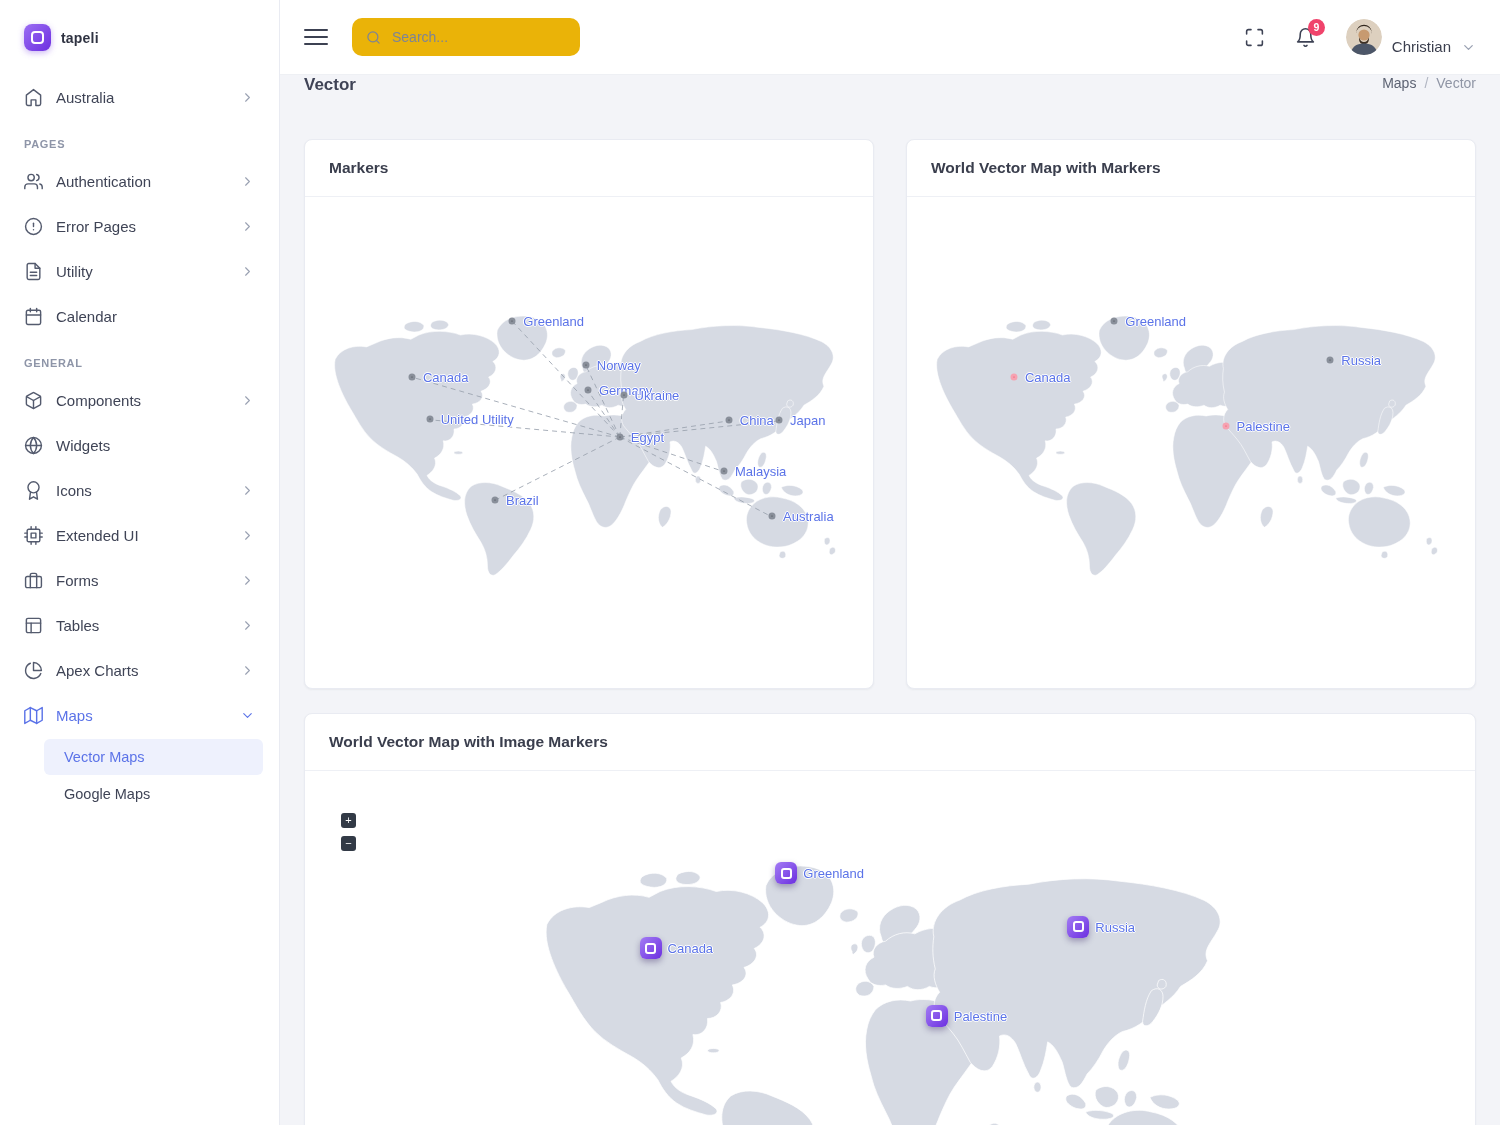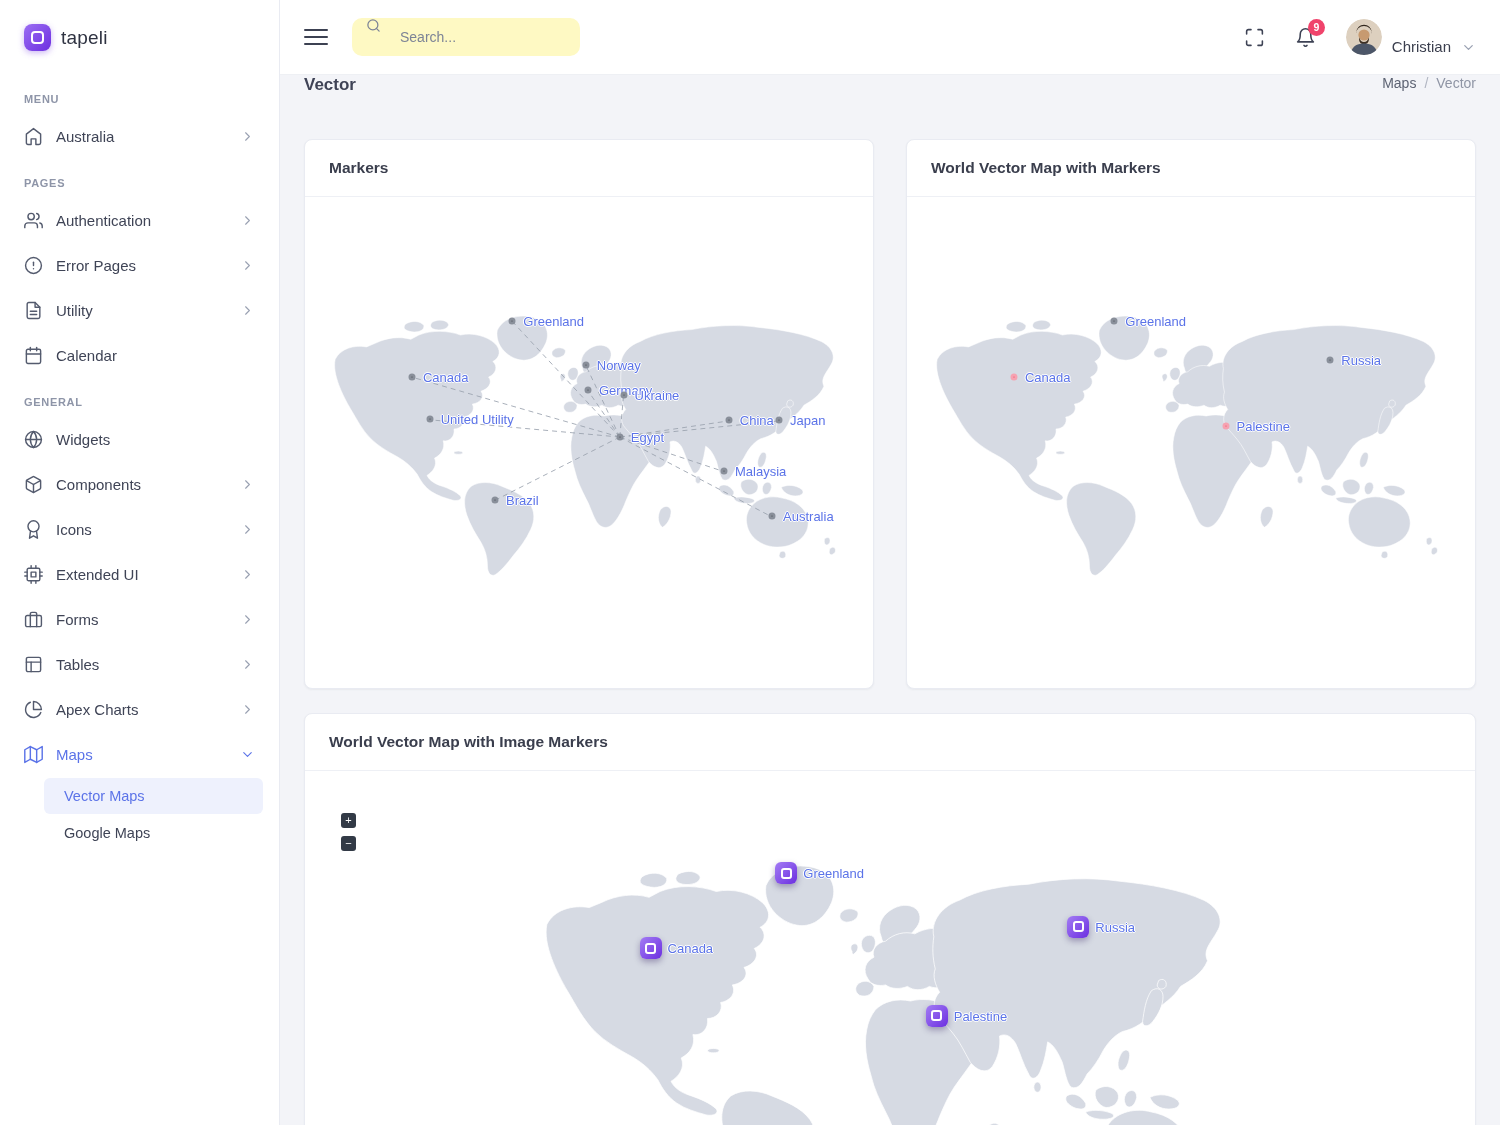--- a/index.html
+++ b/index.html
@@ -4,37 +4,37 @@
 <style>
   *{margin:0;padding:0;box-sizing:border-box}
   html,body{width:1500px;height:1125px;overflow:hidden}
   body{font-family:"Liberation Sans","DejaVu Sans",sans-serif;background:#f3f4f8;color:#3b3f4e;display:flex}
 
   
   .sidebar{width:280px;min-width:280px;height:100%;background:#fff;border-right:1px solid #e9ebf2;z-index:5}
   .logo-row{height:75px;display:flex;align-items:center;gap:10px;padding:0 24px}
   .logo-mark{width:27px;height:27px;border-radius:8px;background:linear-gradient(135deg,#9b6df3,#6d30e0);position:relative;box-shadow:0 2px 6px rgba(109,48,224,.35)}
   .logo-mark::before{content:"";position:absolute;inset:7px;border:2.5px solid #fff;border-radius:4px}
-  .logo-text{font-size:19px;font-weight:400;color:#2f3342;letter-spacing:.2px}
+  .logo-text{font-size:14px;font-weight:700;color:#2f3342;letter-spacing:.2px}
   .nav-label{font-size:11px;font-weight:700;letter-spacing:.7px;color:#8e95a8;padding:18px 24px 9px;text-transform:uppercase}
   .nav-item{display:flex;align-items:center;gap:13px;padding:13px 24px;font-size:15px;color:#3f4456;cursor:pointer}
   .nav-ic{width:19px;height:19px;color:#545b6e;flex:0 0 auto}
   .chev{width:15px;height:15px;color:#9aa1b2}
   .nav-item .chev{margin-left:auto}
   .nav-item.active{color:#5b73e8}
   .nav-item.active .nav-ic,.nav-item.active .chev{color:#5b73e8}
   .nav-sub{padding:10px 0 10px 20px;margin:1px 16px 1px 44px;font-size:14.5px;color:#3f4456;border-radius:6px;cursor:pointer}
   .nav-sub.active{background:#eef1fd;color:#5b73e8}
 
   
   .main{flex:1;display:flex;flex-direction:column;height:100%;min-width:0}
   .topbar{height:75px;background:#fff;display:flex;align-items:center;padding:0 24px;gap:24px;border-bottom:1px solid #eef0f4}
   .hamburger{width:24px;height:16px;display:flex;flex-direction:column;justify-content:space-between;cursor:pointer;border:none;background:none}
   .hamburger span{height:2.2px;background:#3c4152;border-radius:2px;display:block}
-  .searchbox{display:flex;gap:19px;background:#fef9c3;border-radius:10px;height:38px;padding:0 14px;width:228px}
+  .searchbox{display:flex;align-items:center;gap:11px;background:#eab308;border-radius:10px;height:38px;padding:0 14px;width:228px}
   .searchbox svg{width:15px;height:15px;color:#7d8496;flex:0 0 auto}
   .searchbox input{border:none;background:transparent;outline:none;font-size:14px;color:#495064;width:100%;font-family:inherit}
   .searchbox input::placeholder{color:#7d8496}
   .top-right{margin-left:auto;display:flex;align-items:center;gap:30px}
   .icon-btn{position:relative;background:none;border:none;cursor:pointer;color:#3d4254;display:flex;padding:0}
   .icon-btn svg{width:21px;height:21px}
   .badge{position:absolute;top:-8px;right:-9px;min-width:17px;height:17px;border-radius:9px;background:#f0436b;color:#fff;font-size:10.5px;font-weight:700;display:flex;align-items:center;justify-content:center;padding:0 4px}
   .user{display:flex;align-items:flex-end;gap:10px;cursor:pointer}
   .avatar{width:36px;height:36px;border-radius:50%;overflow:hidden;display:block;flex:0 0 auto}
   .user-name{font-size:15px;color:#3b3f4e}
@@ -129,21 +129,20 @@
     </g>
   </defs>
 </svg>
 
 <aside class="sidebar">
   <div class="logo-row">
     <span class="logo-mark"></span>
     <span class="logo-text">tapeli</span>
   </div>
   <nav id="sidebar-nav">
-      <div class="nav-label">MENU</div>
       <div class="nav-item">
          <svg class="nav-ic" viewBox="0 0 24 24" fill="none" stroke="currentColor" stroke-width="1.8" stroke-linecap="round" stroke-linejoin="round">
           <path d="M3 9l9-7 9 7v11a2 2 0 0 1-2 2h-4v-7h-6v7H5a2 2 0 0 1-2-2z"></path>
         </svg>
         <span class="nav-text">Australia</span>
         <svg class="chev" viewBox="0 0 24 24" fill="none" stroke="currentColor" stroke-width="1.8" stroke-linecap="round" stroke-linejoin="round">
           <polyline points="9 18 15 12 9 6"></polyline>
         </svg>
        </div>
       <div class="nav-label">PAGES</div>
@@ -187,36 +186,36 @@
           <rect x="3" y="4" width="18" height="18" rx="2"></rect>
           <line x1="16" y1="2" x2="16" y2="6"></line>
           <line x1="8" y1="2" x2="8" y2="6"></line>
           <line x1="3" y1="10" x2="21" y2="10"></line>
         </svg>
         <span class="nav-text">Calendar</span>
        </div>
       <div class="nav-label">GENERAL</div>
       <div class="nav-item">
          <svg class="nav-ic" viewBox="0 0 24 24" fill="none" stroke="currentColor" stroke-width="1.8" stroke-linecap="round" stroke-linejoin="round">
+          <path d="M21 16V8a2 2 0 0 0-1-1.73l-7-4a2 2 0 0 0-2 0l-7 4A2 2 0 0 0 3 8v8a2 2 0 0 0 1 1.73l7 4a2 2 0 0 0 2 0l7-4A2 2 0 0 0 21 16z"></path>
+          <polyline points="3.27 6.96 12 12.01 20.73 6.96"></polyline>
+          <line x1="12" y1="22.08" x2="12" y2="12"></line>
+        </svg>
+        <span class="nav-text">Components</span>
+        <svg class="chev" viewBox="0 0 24 24" fill="none" stroke="currentColor" stroke-width="1.8" stroke-linecap="round" stroke-linejoin="round">
+          <polyline points="9 18 15 12 9 6"></polyline>
+        </svg>
+       </div>
+      <div class="nav-item">
+         <svg class="nav-ic" viewBox="0 0 24 24" fill="none" stroke="currentColor" stroke-width="1.8" stroke-linecap="round" stroke-linejoin="round">
           <circle cx="12" cy="12" r="10"></circle>
           <line x1="2" y1="12" x2="22" y2="12"></line>
           <path d="M12 2a15.3 15.3 0 0 1 4 10 15.3 15.3 0 0 1-4 10 15.3 15.3 0 0 1-4-10 15.3 15.3 0 0 1 4-10z"></path>
         </svg>
         <span class="nav-text">Widgets</span>
-       </div>
-      <div class="nav-item">
-         <svg class="nav-ic" viewBox="0 0 24 24" fill="none" stroke="currentColor" stroke-width="1.8" stroke-linecap="round" stroke-linejoin="round">
-          <path d="M21 16V8a2 2 0 0 0-1-1.73l-7-4a2 2 0 0 0-2 0l-7 4A2 2 0 0 0 3 8v8a2 2 0 0 0 1 1.73l7 4a2 2 0 0 0 2 0l7-4A2 2 0 0 0 21 16z"></path>
-          <polyline points="3.27 6.96 12 12.01 20.73 6.96"></polyline>
-          <line x1="12" y1="22.08" x2="12" y2="12"></line>
-        </svg>
-        <span class="nav-text">Components</span>
-        <svg class="chev" viewBox="0 0 24 24" fill="none" stroke="currentColor" stroke-width="1.8" stroke-linecap="round" stroke-linejoin="round">
-          <polyline points="9 18 15 12 9 6"></polyline>
-        </svg>
        </div>
       <div class="nav-item">
          <svg class="nav-ic" viewBox="0 0 24 24" fill="none" stroke="currentColor" stroke-width="1.8" stroke-linecap="round" stroke-linejoin="round">
           <circle cx="12" cy="8" r="7"></circle>
           <polyline points="8.21 13.89 7 23 12 20 17 23 15.79 13.88"></polyline>
         </svg>
         <span class="nav-text">Icons</span>
         <svg class="chev" viewBox="0 0 24 24" fill="none" stroke="currentColor" stroke-width="1.8" stroke-linecap="round" stroke-linejoin="round">
           <polyline points="9 18 15 12 9 6"></polyline>
         </svg>

